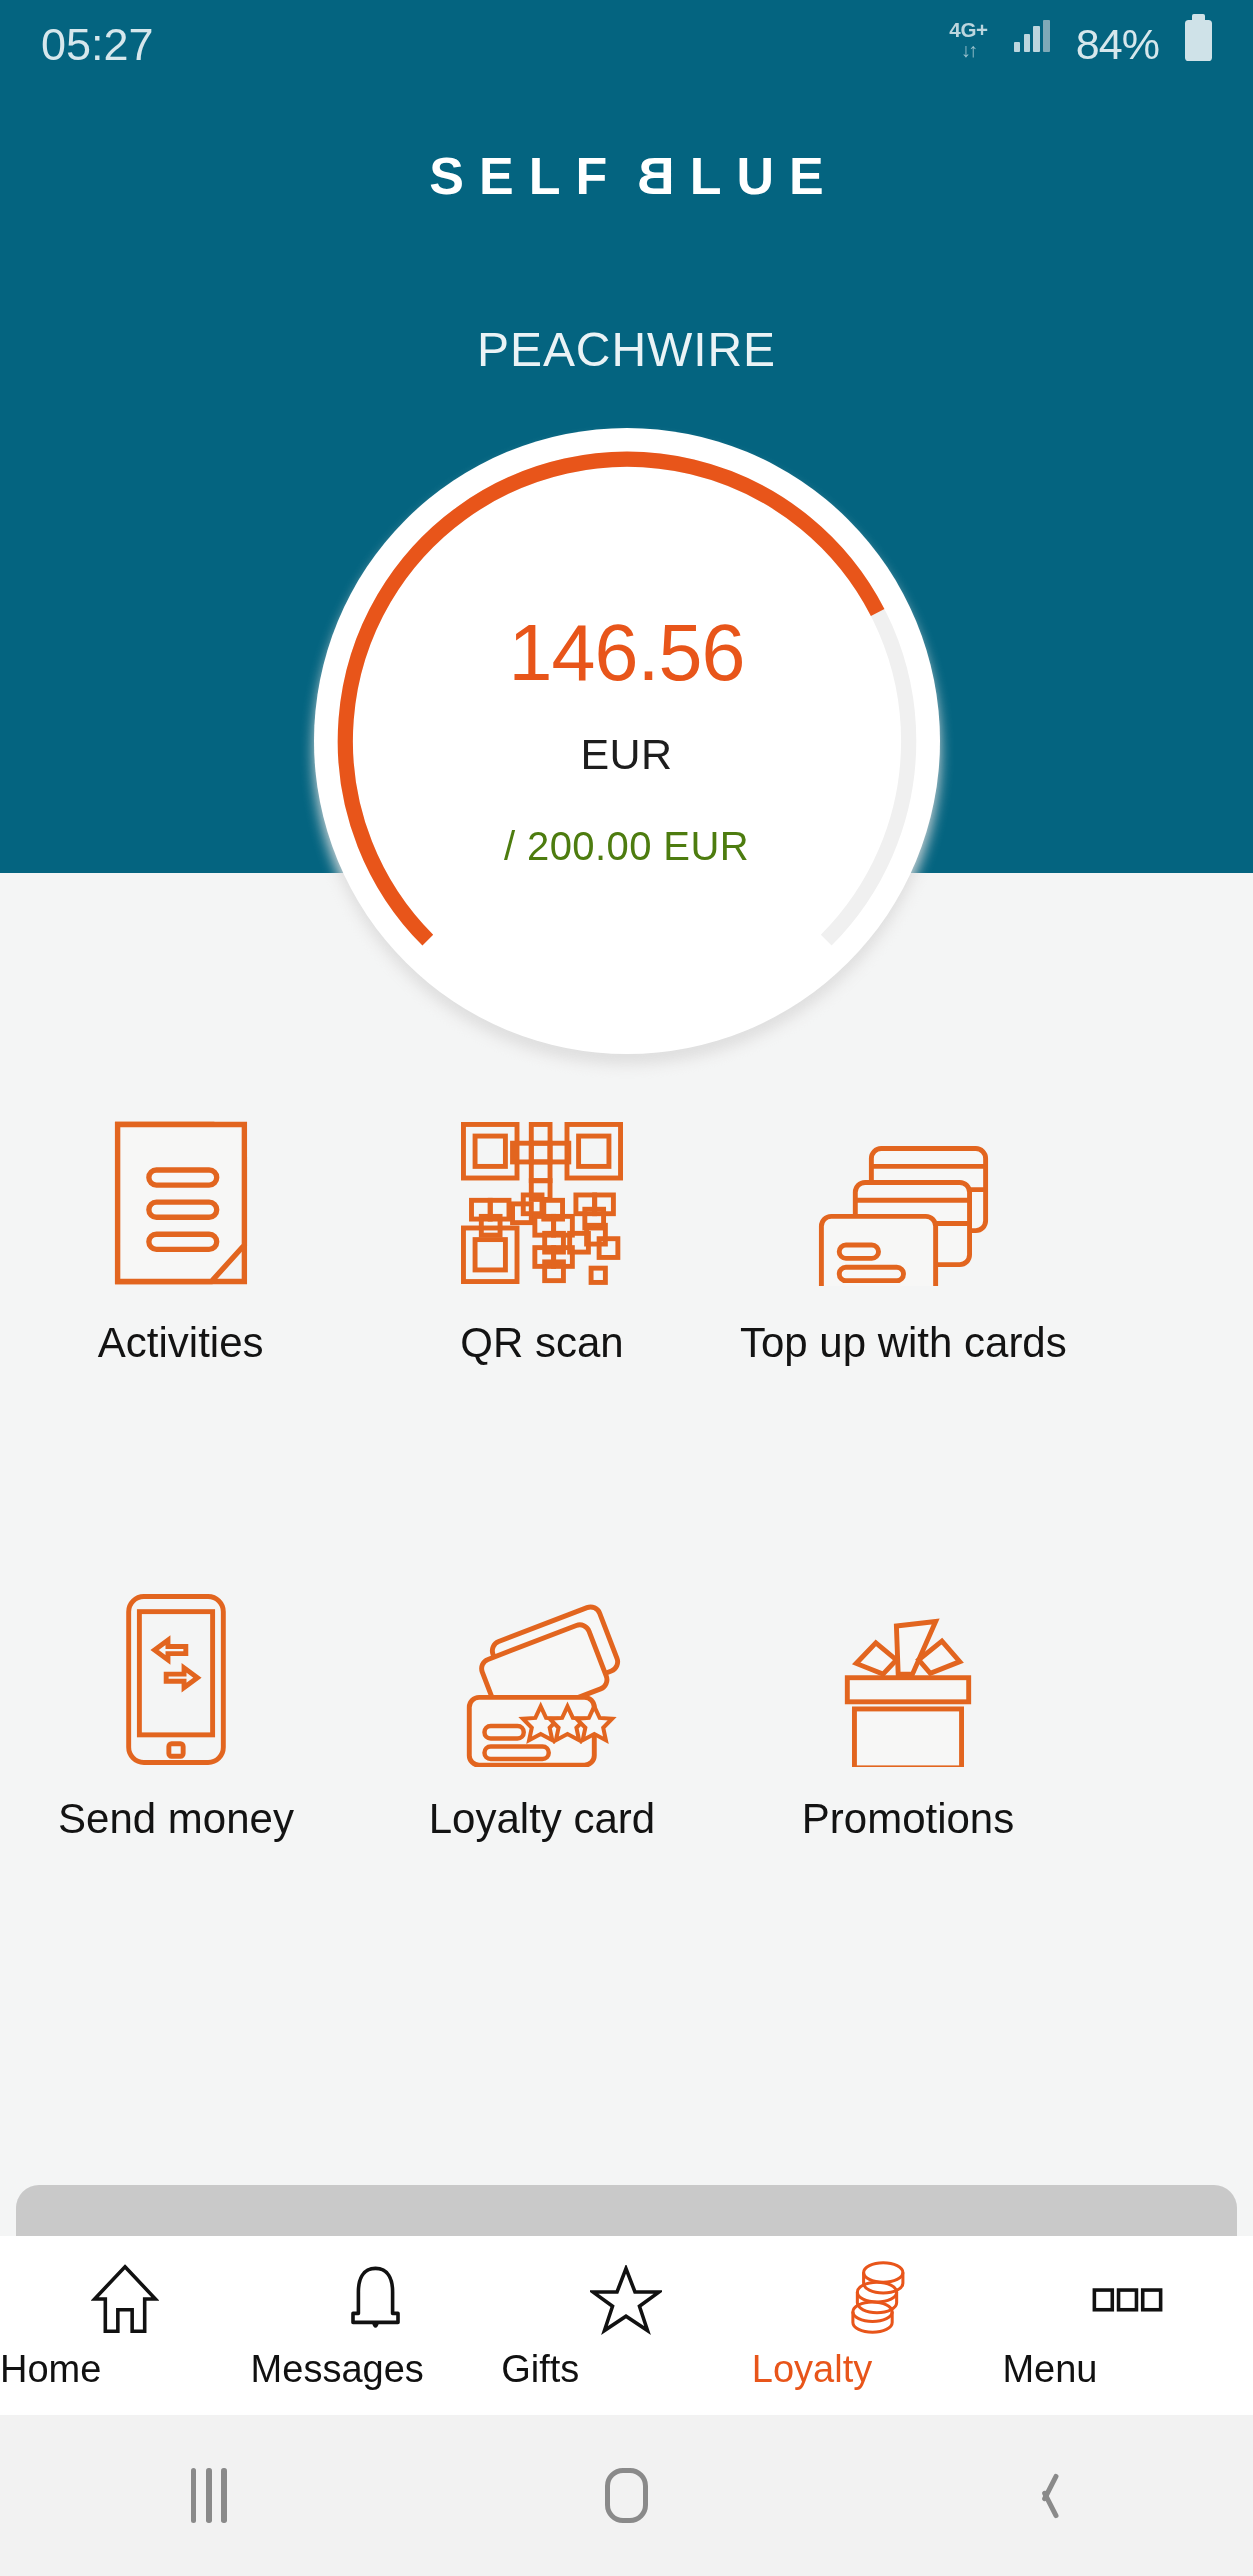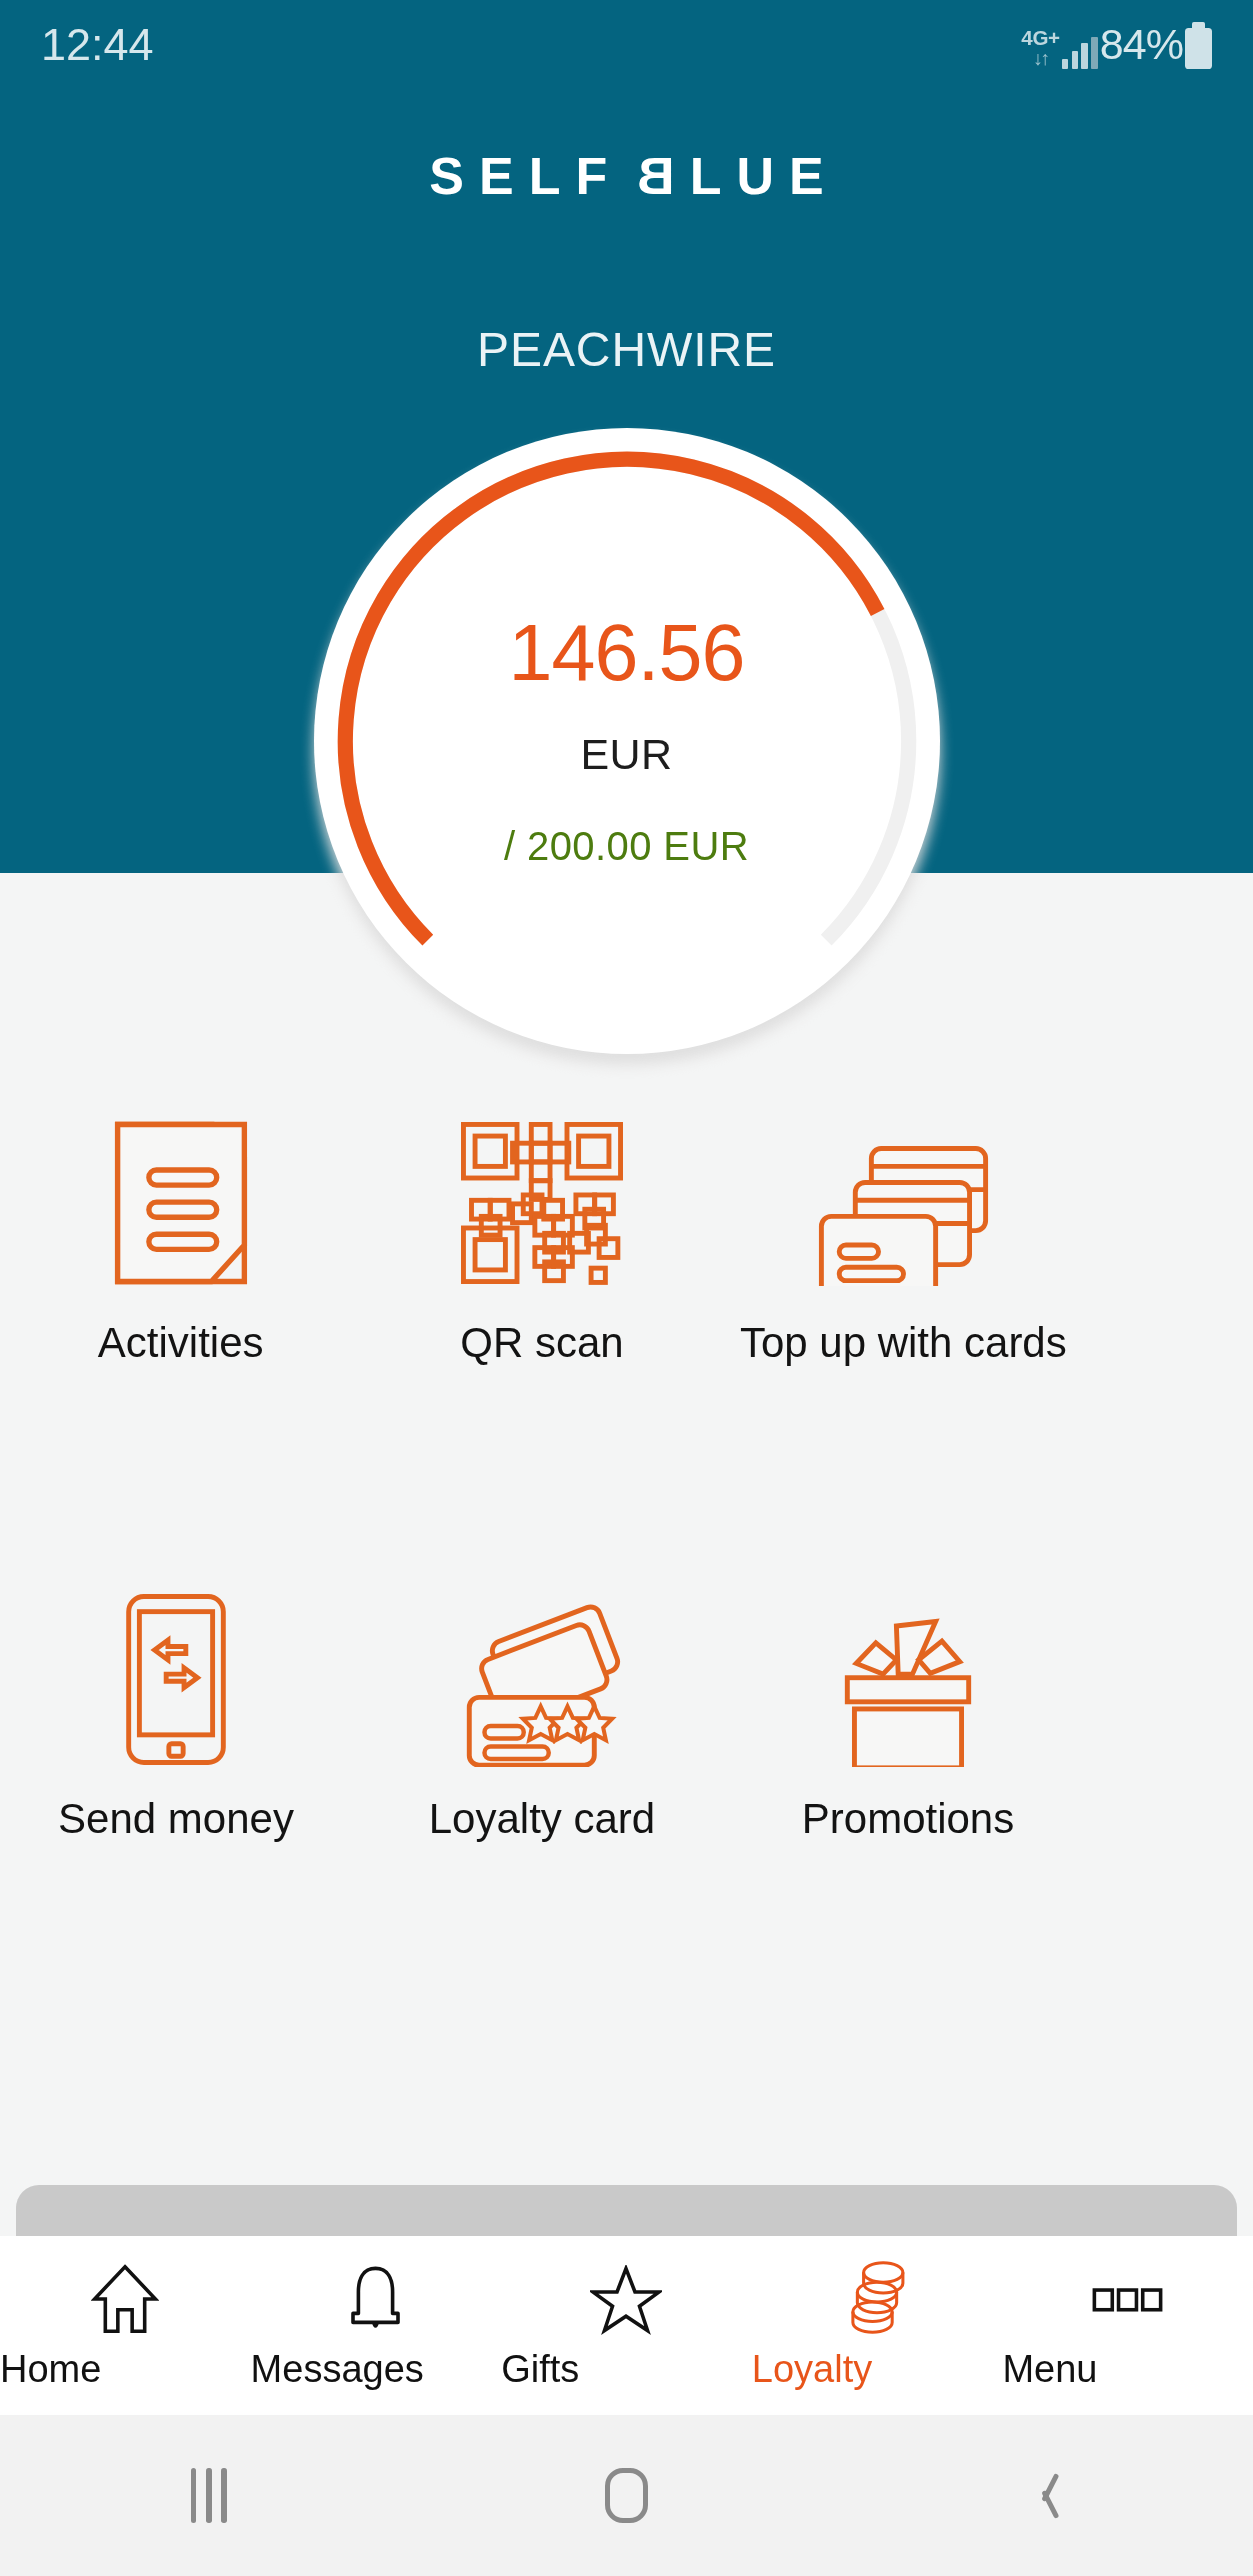--- a/index.html
+++ b/index.html
@@ -16,21 +16,21 @@
   .header {
     position:absolute; left:0; top:0; width:1253px; height:873px;
     background:#046480;
   }
   .statusbar {
     position:absolute; left:0; top:0; width:100%; height:89px;
     display:flex; align-items:center; justify-content:space-between;
     padding:0 41px;
   }
   .clock { color:#d6e7ec; font-size:45px; font-weight:400; letter-spacing:0px; }
-  .status-right { display:flex; align-items:flex-end; gap:2px; }
+  .status-right { display:flex; align-items:flex-start; gap:26px; }
   .net-stack { display:flex; flex-direction:column; align-items:center; line-height:1; }
   .net-label { color:#bcd6de; font-size:20.6px; font-weight:700; letter-spacing:-0.4px; }
   .net-arrows { color:#9dc3ce; font-size:19.7px; letter-spacing:-2.7px; margin-top:0.9px; }
   .signal { display:flex; align-items:flex-end; gap:3.6px; height:32px; }
   .signal i { display:block; width:6.3px; background:#bcd6de; border-radius:0.9px; }
   .signal i:nth-child(1){ height:9.8px; }
   .signal i:nth-child(2){ height:18px; }
   .signal i:nth-child(3){ height:26px; }
   .signal i:nth-child(4){ height:32px; background:#7fa9b7; }
   .batt-pct { color:#d6e7ec; font-size:43px; font-weight:400; letter-spacing:-0.9px; }
@@ -140,21 +140,21 @@
   .backbtn:after  { bottom:0; transform:rotate(-27deg); transform-origin:top center; }
 </style>
 </head>
 <body>
 
 <div id="screen">
 
   <div class="header">
 
     <div class="statusbar">
-      <div class="clock">12:44</div>
+      <div class="clock">05:27</div>
       <div class="status-right">
         <div class="net-stack">
           <span class="net-label">4G+</span>
           <span class="net-arrows">↓↑</span>
         </div>
         <div class="signal">
           <i></i>
             <i></i>
             <i></i>
             <i></i>

